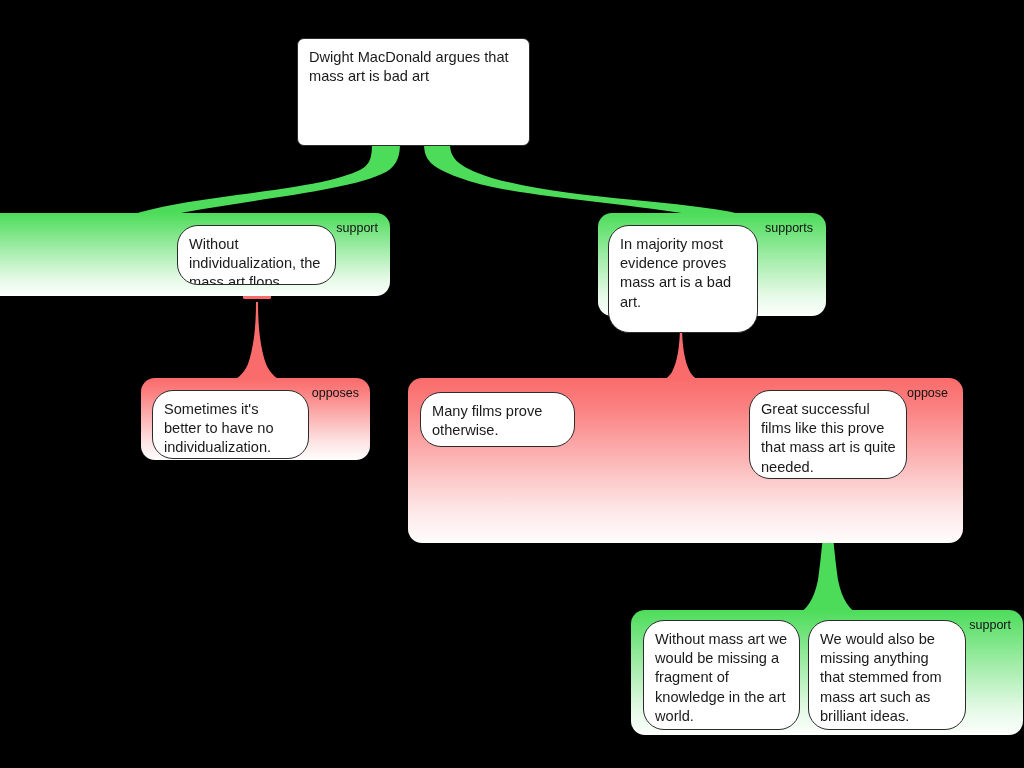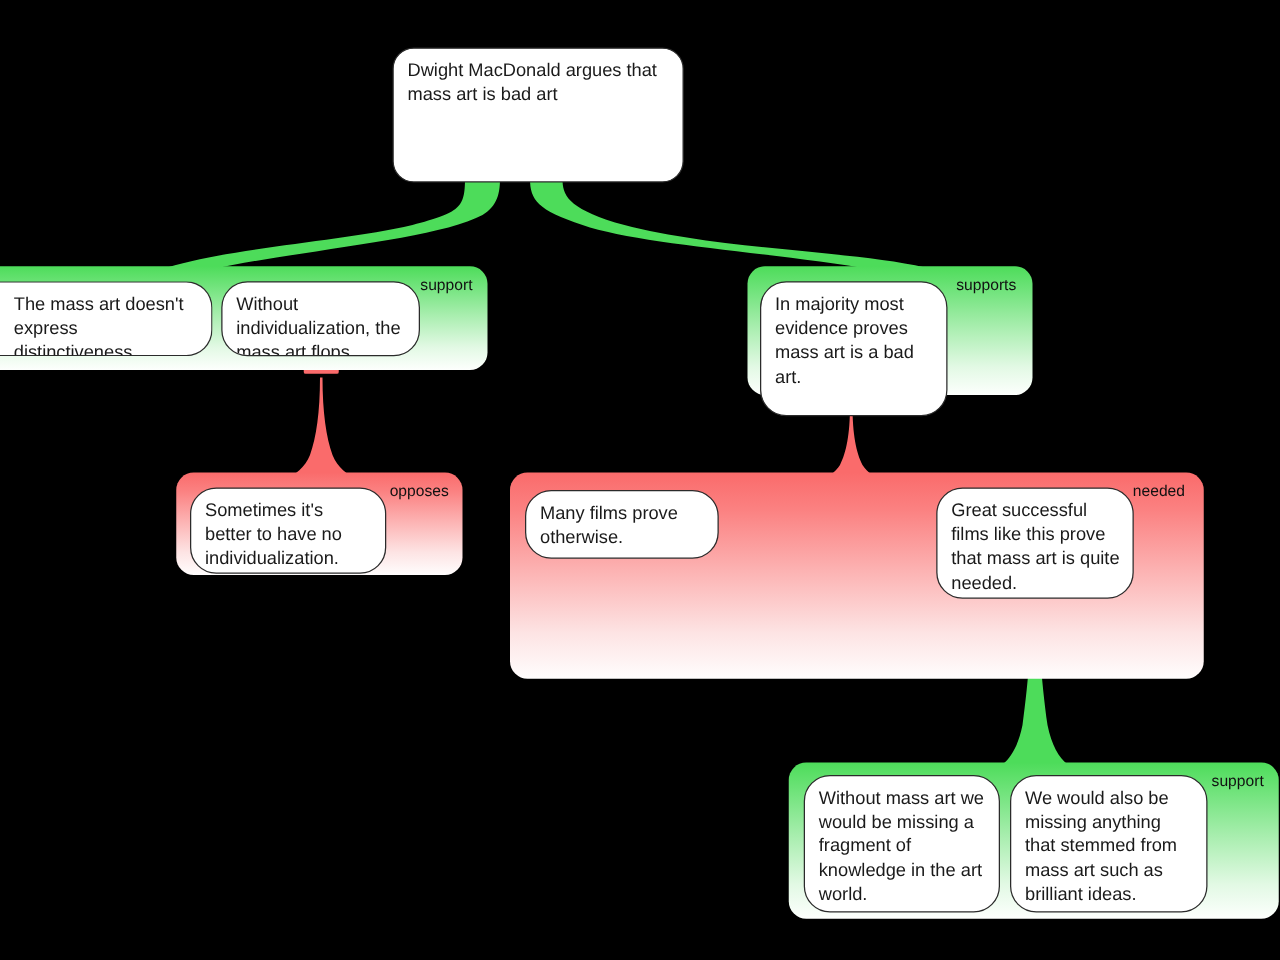--- a/index.html
+++ b/index.html
@@ -59,22 +59,21 @@
     border: 1.6px solid #2b2b2b;
     border-radius: 21px;
     box-sizing: border-box;
     padding: 9px 10px 8px 11px;
     font-size: 14.6px;
     line-height: 1.315;
     color: #1a1a1a;
     overflow: hidden;
   }
   .card.root {
-    border-radius: 17px;
-    margin-left: 17px;
+    border-radius: 7px;
   }
   
   .group.clip-left {
     border-top-left-radius: 0;
     border-bottom-left-radius: 0;
   }
   .card.clip-left {
     border-top-left-radius: 0;
     border-bottom-left-radius: 0;
     border-left: none;
@@ -129,43 +128,40 @@
              C 833,545 830,500 830,479 Z"></path>
   </svg>
 
   <div class="card root" style="left:297px; top:38px; width:233px; height:108px;">
     <span>Dwight MacDonald argues that mass art is bad art</span>
   </div>
 
   <div class="group support clip-left" style="left:0px; top:213px; width:390px; height:83px;">
     <span class="group-label" style="right:12px;">support</span>
   </div>
-  <div class="card clip-left" style="left:0px; top:225px; width:170px; height:60px;">
-    <span>The mass art doesn't express distinctiveness.</span>
-  </div>
   <div class="card" style="left:177px; top:225px; width:159px; height:60px;">
     <span>Without individualization, the mass art flops.</span>
   </div>
 
   <div class="group support" style="left:598px; top:213px; width:228px; height:103px;">
     <span class="group-label" style="right:13px;">supports</span>
   </div>
   <div class="card" style="left:608px; top:225px; width:150px; height:108px;">
     <span>In majority most evidence proves mass art is a bad art.</span>
   </div>
 
   <div class="group oppose" style="left:141px; top:378px; width:229px; height:82px;">
     <span class="group-label" style="right:11px;">opposes</span>
   </div>
   <div class="card" style="left:152px; top:390px; width:157px; height:69px;">
     <span>Sometimes it's better to have no individualization.</span>
   </div>
 
   <div class="group oppose" style="left:408px; top:378px; width:555px; height:165px;">
-    <span class="group-label" style="right:15px;">needed</span>
+    <span class="group-label" style="right:15px;">oppose</span>
   </div>
   <div class="card" style="left:420px; top:392px; width:155px; height:55px;">
     <span>Many films prove otherwise.</span>
   </div>
   <div class="card" style="left:749px; top:390px; width:158px; height:89px;">
     <span>Great successful films like this prove that mass art is quite needed.</span>
   </div>
 
   <div class="group support" style="left:631px; top:610px; width:392px; height:125px;">
     <span class="group-label" style="right:12px;">support</span>

